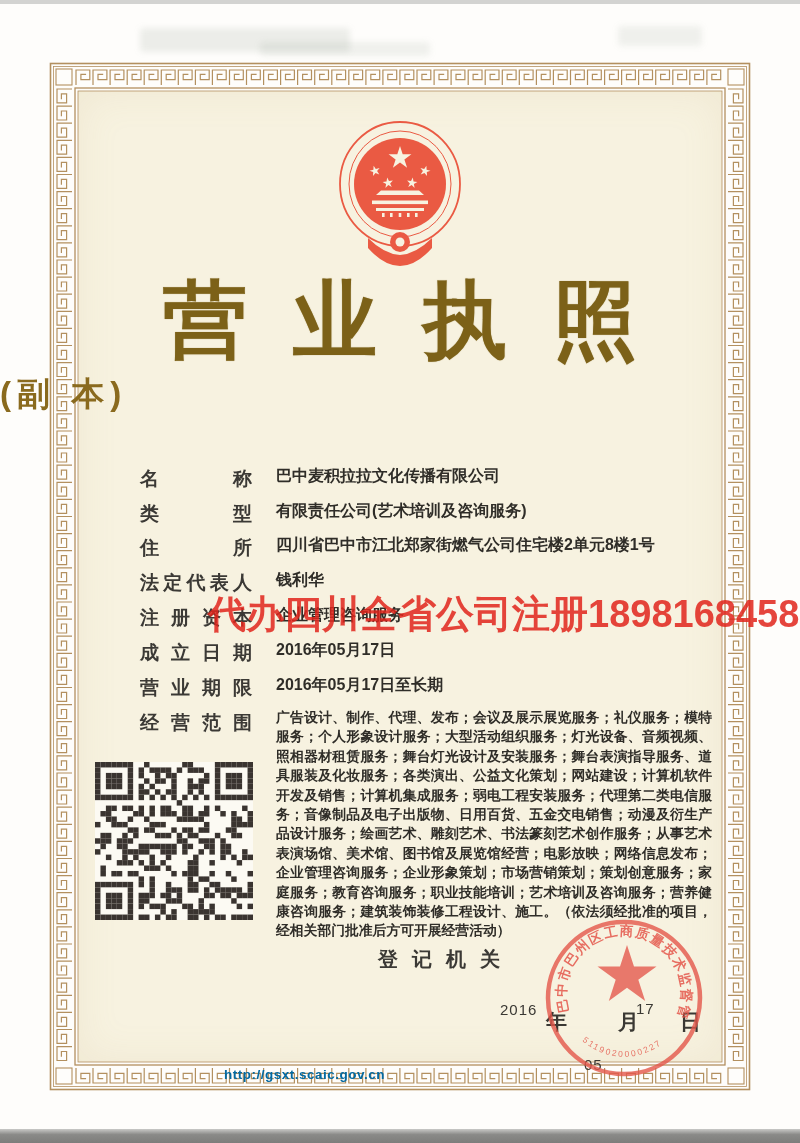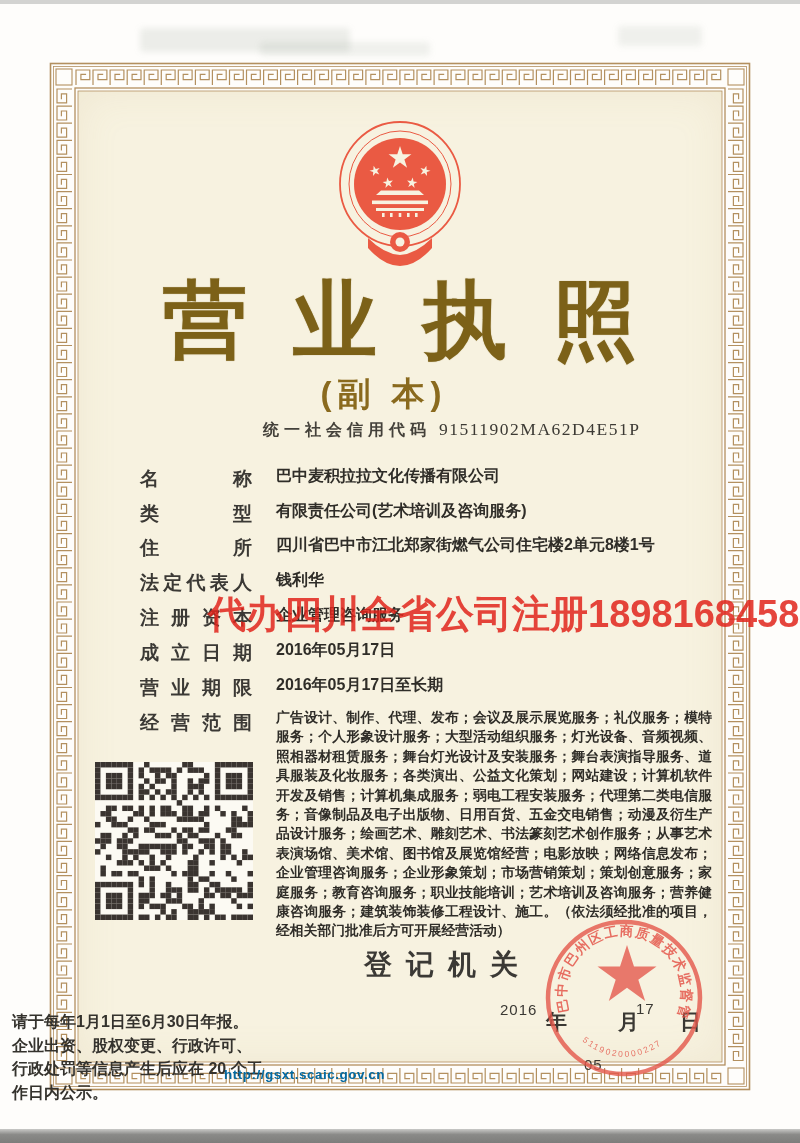--- a/index.html
+++ b/index.html
@@ -10,32 +10,32 @@
   .edge-top{position:absolute;left:0;top:0;width:800px;height:4px;background:#d3d3d1;}
   .edge-bottom{position:absolute;left:0;top:1129px;width:800px;height:14px;
     background:linear-gradient(#c9c9c7 0,#8a8a88 40%,#7d7d7b 100%);}
   .artifact{position:absolute;filter:blur(3px);border-radius:4px;}
   .paper{position:absolute;left:78px;top:91px;width:644px;height:971px;background:#f7f2e0;
     box-shadow:inset 0 0 40px rgba(190,165,110,.12);}
   svg.overlay{position:absolute;left:0;top:0;}
   .title-row{position:absolute;left:0;top:278px;width:800px;display:flex;justify-content:center;gap:46px;}
   .title-row span{font-size:84px;font-weight:bold;color:#7c6118;line-height:1;
     text-shadow:0 0 1px rgba(124,97,24,.6);}
-  .subtitle{position:absolute;left:0;top:372px;width:768px;text-align:center;
+  .subtitle{position:absolute;left:0;top:372px;width:768px;
     font-size:33px;font-weight:bold;color:#8a6a1e;letter-spacing:6px;}
   .credit-row{position:absolute;left:263px;top:419px;display:flex;align-items:baseline;}
   .credit-label{font-size:16px;font-weight:bold;color:#44413a;letter-spacing:5px;}
   .credit-code{font-family:"Liberation Serif","DejaVu Serif",serif;font-size:17.5px;
     color:#3c3a34;letter-spacing:1.5px;margin-left:8px;}
   .field-row{position:absolute;left:140px;display:flex;}
   .field-label{width:112px;display:flex;justify-content:space-between;
     font-size:19px;font-weight:bold;color:#3b3935;flex:none;}
   .field-value{margin-left:24px;width:436px;font-size:16px;font-weight:bold;color:#2f2d28;}
   .field-value.scope{font-size:13.8px;line-height:19.4px;text-align:justify;margin-top:-2px;}
-  .reg-label{position:absolute;left:364px;top:946px;font-size:28px;font-weight:bold;
+  .reg-label{position:absolute;left:378px;top:946px;font-size:20px;font-weight:bold;
     color:#3b3935;letter-spacing:14px;}
   .date-part{position:absolute;color:#3a3833;}
   .date-num{font-family:Liberation Sans, sans-serif;font-size:15px;letter-spacing:1px;}
   .date-unit{font-size:21px;font-weight:bold;}
   .watermark{position:absolute;left:208px;top:589px;width:560px;font-size:38px;font-weight:600;
     color:rgba(224,37,27,.85);letter-spacing:0;white-space:nowrap;z-index:30;}
   .notice{position:absolute;left:12px;top:1010px;width:260px;z-index:20;
     font-size:16px;font-weight:600;color:#34322d;line-height:23.5px;}
   .pub-url{position:absolute;left:224px;top:1067px;font-size:13.5px;font-weight:bold;
     color:#0369a1;letter-spacing:.5px;z-index:20;}
@@ -92,24 +92,20 @@
     <path d="M31,118 Q47,134 63,135 Q79,134 95,118 L95,128 Q79,146 63,146 Q47,146 31,128 Z" fill="#ea5a43"></path>
   </svg>
 
   <div class="title-row">
       <span>营</span>
       <span>业</span>
       <span>执</span>
       <span>照</span>
     </div>
   <div class="subtitle">(副 本)</div>
-  <div class="credit-row">
-    <span class="credit-label">统一社会信用代码</span>
-    <span class="credit-code">91511902MA62D4E51P</span>
-  </div>
 
   <div id="fields">
       <div class="field-row" style="top: 466px;">
         <div class="field-label">
           <span>名</span>
           <span>称</span>
         </div>
         <div class="field-value">巴中麦积拉拉文化传播有限公司</div>
       </div>
       <div class="field-row" style="top: 501px;">
@@ -577,22 +573,16 @@
     <circle cx="84" cy="86" r="76" fill="none" stroke="rgba(228,86,74,.8)" stroke-width="4.5"></circle>
     <polygon fill="rgba(228,86,74,.78)" points="87.0,33.0 94.0,54.4 116.5,54.4 98.3,67.7 105.2,89.1 87.0,75.8 68.8,89.1 75.7,67.7 57.5,54.4 80.0,54.4"></polygon>
     <text font-size="13.5" font-weight="bold" fill="rgba(228,86,74,.85)" letter-spacing="1.5">
       <textPath href="#sealArcTop" startOffset="2%">巴中市巴州区工商质量技术监督管理局</textPath>
     </text>
     <text font-size="8.5" fill="rgba(228,86,74,.8)" letter-spacing="2">
       <textPath href="#sealArcBottom" startOffset="14%">5119020000227</textPath>
     </text>
   </svg>
 
-  <div class="notice">
-    <div>请于每年1月1日至6月30日年报。</div>
-    <div>企业出资、股权变更、行政许可、</div>
-    <div>行政处罚等信息产生后应在 20 个工</div>
-    <div>作日内公示。</div>
-  </div>
   <div class="pub-url">http://gsxt.scaic.gov.cn</div>
 
   <div class="edge-bottom"></div>
 </div>
 
 </body></html>

